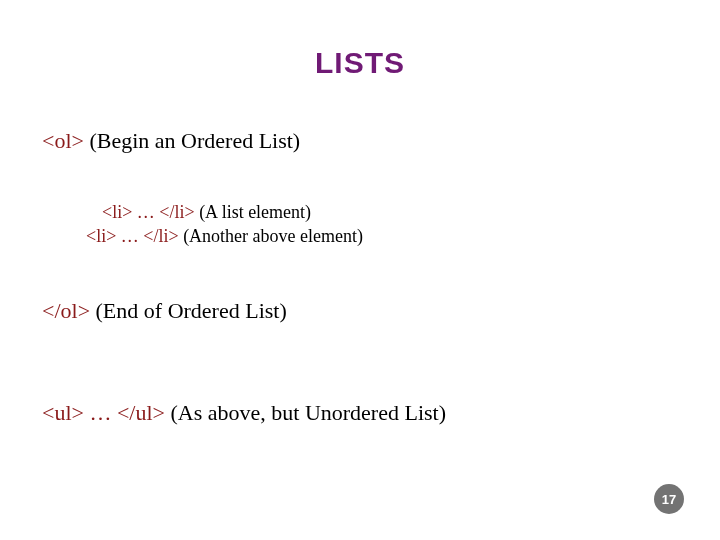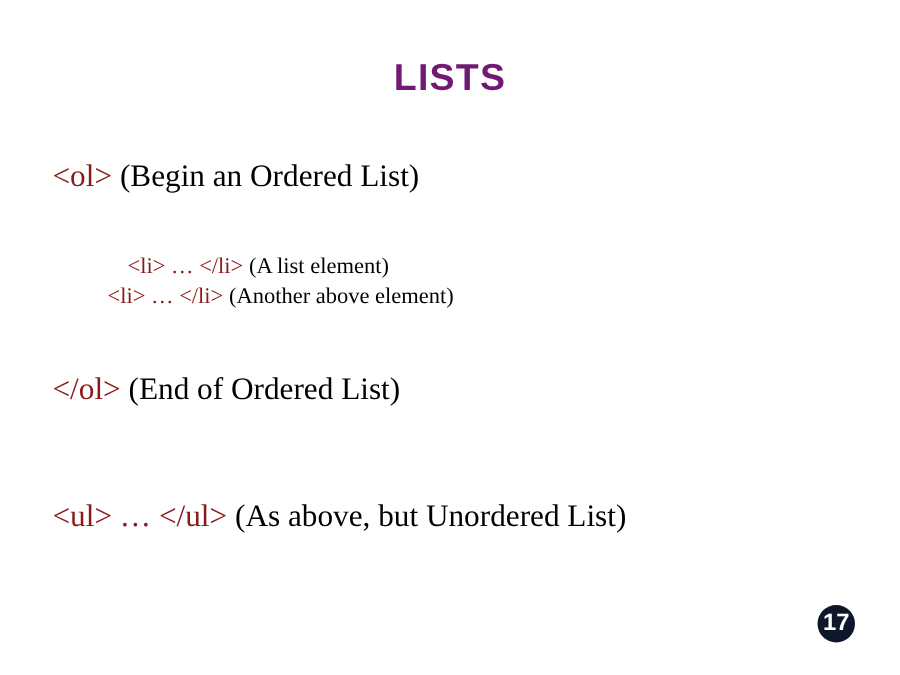--- a/index.html
+++ b/index.html
@@ -26,39 +26,39 @@
     text-align: center;
     font-family: Arial, Helvetica, sans-serif;
     font-weight: bold;
     font-size: 30px;
     letter-spacing: 1px;
     color: #701a75;
   }
   .line {
     position: absolute;
     left: 42px;
-    font-size: 25px;
+    font-size: 22px;
     color: #000000;
   }
   .line .tag { color: #8a1a1a; }
   .line .paren { color: #000000; }
   .sub {
     font-size: 18px;
   }
   .badge {
     position: absolute;
     right: 36px;
     bottom: 26px;
     width: 30px;
     height: 30px;
     border-radius: 50%;
-    background: #0f172a;
+    background: #737373;
     color: #ffffff;
     font-family: Arial, Helvetica, sans-serif;
-    font-size: 19px;
+    font-size: 13px;
     font-weight: bold;
     display: flex;
     align-items: center;
     justify-content: center;
   }
 </style>
 </head>
 <body>
 
 <div class="slide">

